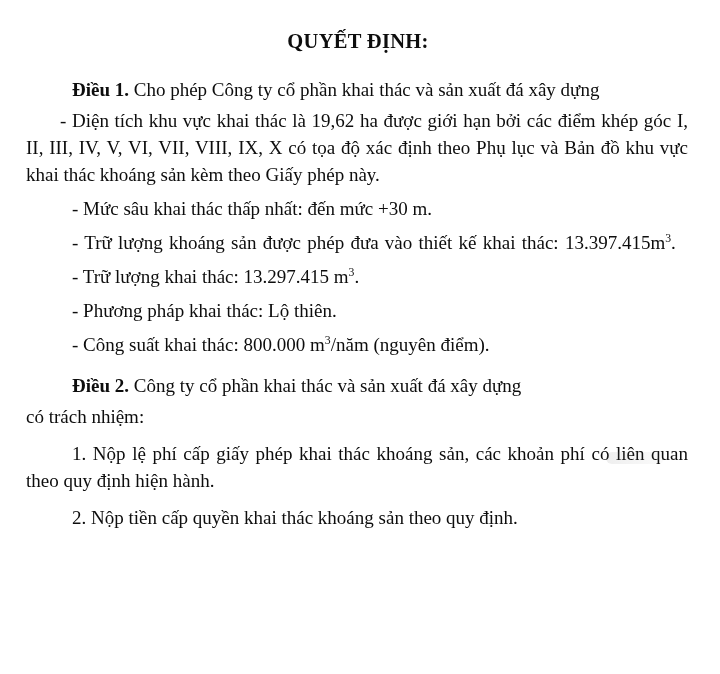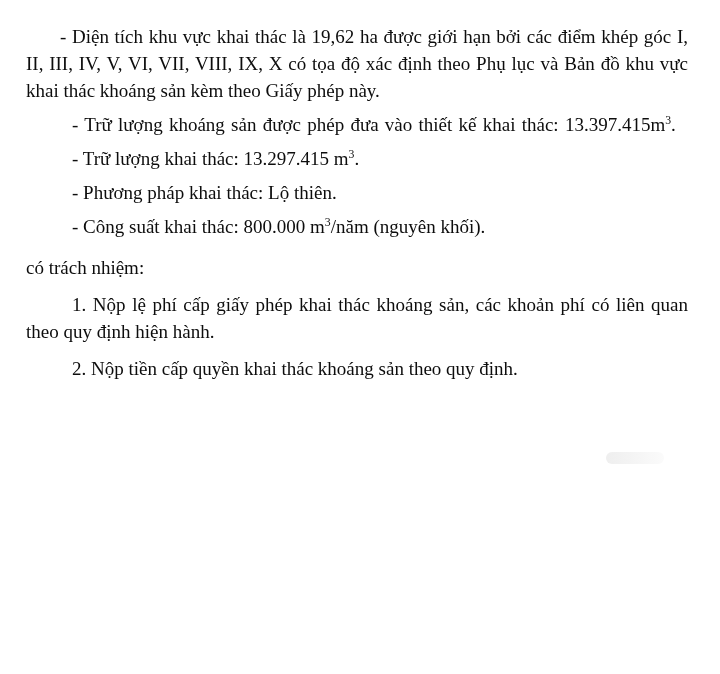--- a/index.html
+++ b/index.html
@@ -77,41 +77,45 @@
     background: linear-gradient(90deg, rgba(120,120,120,0.12), rgba(120,120,120,0.03));
     border-radius: 6px;
     pointer-events: none;
   }
 </style>
 </head>
 <body>
 
 <div class="page">
 
+  <h1 class="doc-title">QUYẾT ĐỊNH:</h1>
 
   <div class="block-art1">
 
+    <p class="para indent tight"><span class="lead">Điều 1.</span><span> Cho phép Công ty cổ phần khai thác và sản xuất đá xây dựng</span></p>
 
 
     <p class="para indent-small">- Diện tích khu vực khai thác là 19,62 ha được giới hạn bởi các điểm khép góc I, II, III, IV, V, VI, VII, VIII, IX, X có tọa độ xác định theo Phụ lục và Bản đồ khu vực khai thác khoáng sản kèm theo Giấy phép này.</p>
 
+    <p class="para indent">- Mức sâu khai thác thấp nhất: đến mức +30 m.</p>
 
     <p class="para indent justify-full spread"><span>- Trữ lượng khoáng sản được phép đưa vào thiết kế khai thác:</span> <span>13.397.415m</span><sup>3</sup><span>.</span></p>
 
     <p class="para indent"><span>- Trữ lượng khai thác: 13.297.415 m</span><sup>3</sup><span>.</span></p>
 
     <p class="para indent">- Phương pháp khai thác: Lộ thiên.</p>
 
-    <p class="para indent"><span>- Công suất khai thác: 800.000 m</span><sup>3</sup><span>/năm (nguyên khối).</span></p>
+    <p class="para indent"><span>- Công suất khai thác: 800.000 m</span><sup>3</sup><span>/năm (nguyên điểm).</span></p>
 
 
   </div>
 
   <div class="art2">
 
+    <p class="para indent tight"><span class="lead">Điều 2.</span><span> Công ty cổ phần khai thác và sản xuất đá xây dựng</span></p>
 
     <p class="para">có trách nhiệm:</p>
 
     <p class="para indent item">1. Nộp lệ phí cấp giấy phép khai thác khoáng sản, các khoản phí có liên quan theo quy định hiện hành.</p>
 
     <p class="para indent item">2. Nộp tiền cấp quyền khai thác khoáng sản theo quy định.</p>
 
   </div>
 
   <div class="smudge"></div>

